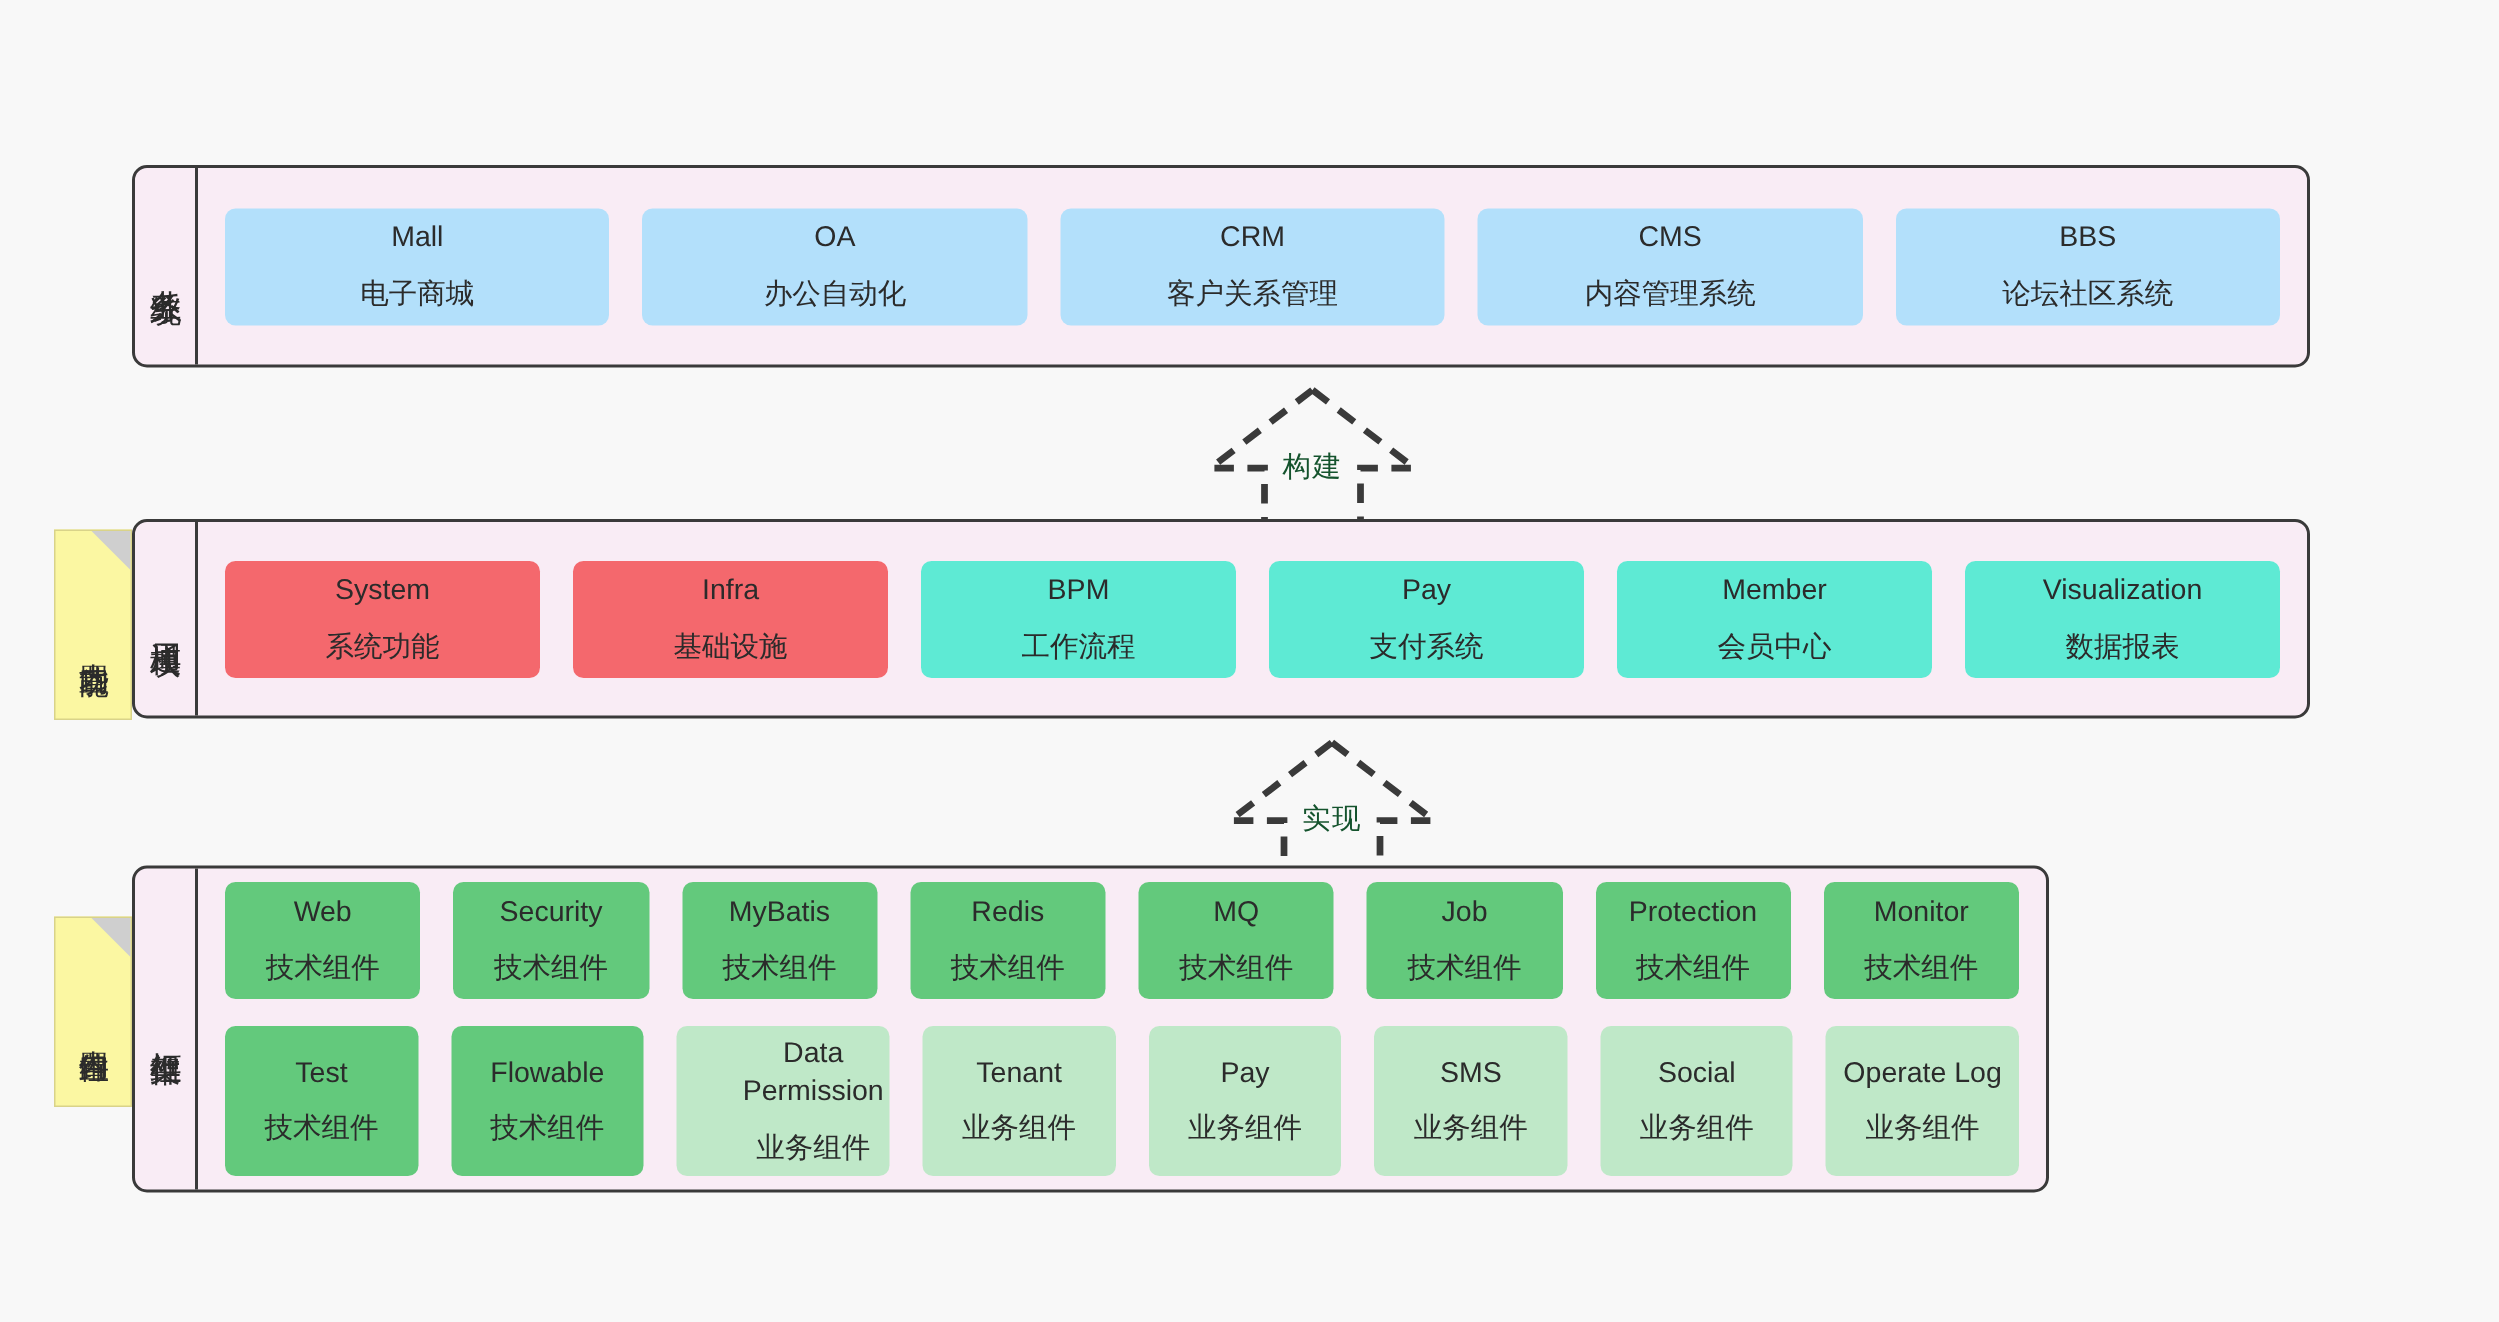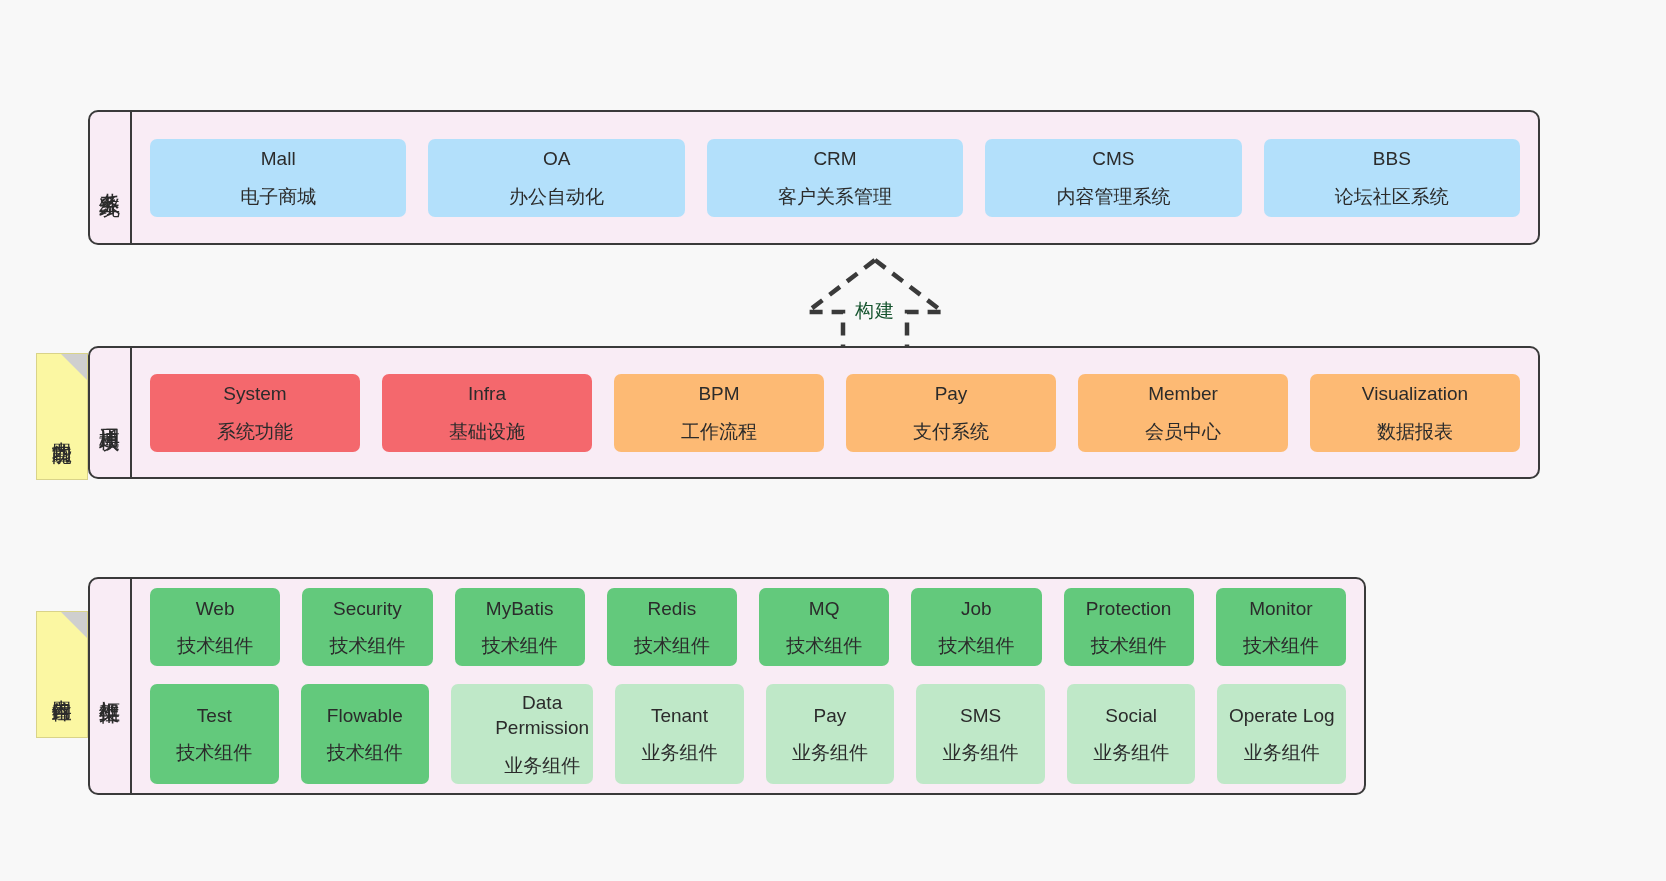--- a/index.html
+++ b/index.html
@@ -74,21 +74,21 @@
     padding: 6px 4px;
     min-height: 78px;
     gap: 12px;
   }
   .cell .ln { display: block; white-space: nowrap; }
   .cell.wrap .ln { white-space: normal; margin-left: 40px; }
 
   
   .c-blue      { background: #b3e0fb; }
   .c-red       { background: #f4686d; }
-  .c-pink      { background: #fdba74; }
+  .c-pink      { background: #5eead4; }
   .c-green     { background: #63c97c; }
   .c-lightgrn  { background: #bfe8c8; }
 
   
   .note {
     position: absolute;
     background: #fbf7a2;
     border: 1px solid #d9d389;
     display: flex;
     align-items: center;
@@ -202,20 +202,26 @@
         </div>
         <div class="cell c-pink">
           <span class="ln">Visualization</span>
           <span class="ln">数据报表</span>
         </div>
 
       </div>
     </div>
   </div>
 
+  <div class="uml-arrow" style="left:808px; top:487px;">
+    <svg viewBox="0 0 160 100" xmlns="http://www.w3.org/2000/svg">
+      <path d="M 80 8 L 148 60 L 112 60 L 112 100 L 48 100 L 48 60 L 12 60 Z" fill="none" stroke="#3a3a3a" stroke-width="4.5" stroke-dasharray="13,9" stroke-linejoin="miter"></path>
+    </svg>
+    <span class="arrow-label">实现</span>
+  </div>
 
   <div class="note" style="left:36px; top:611px; width:52px; height:127px;">
     <span class="fold"></span>
     <span>内置组件</span>
   </div>
 
   <div class="layer" style="left:88px; top:577px; width:1278px; height:218px;">
     <div class="layer-title">框架组件</div>
     <div class="layer-body">
 

